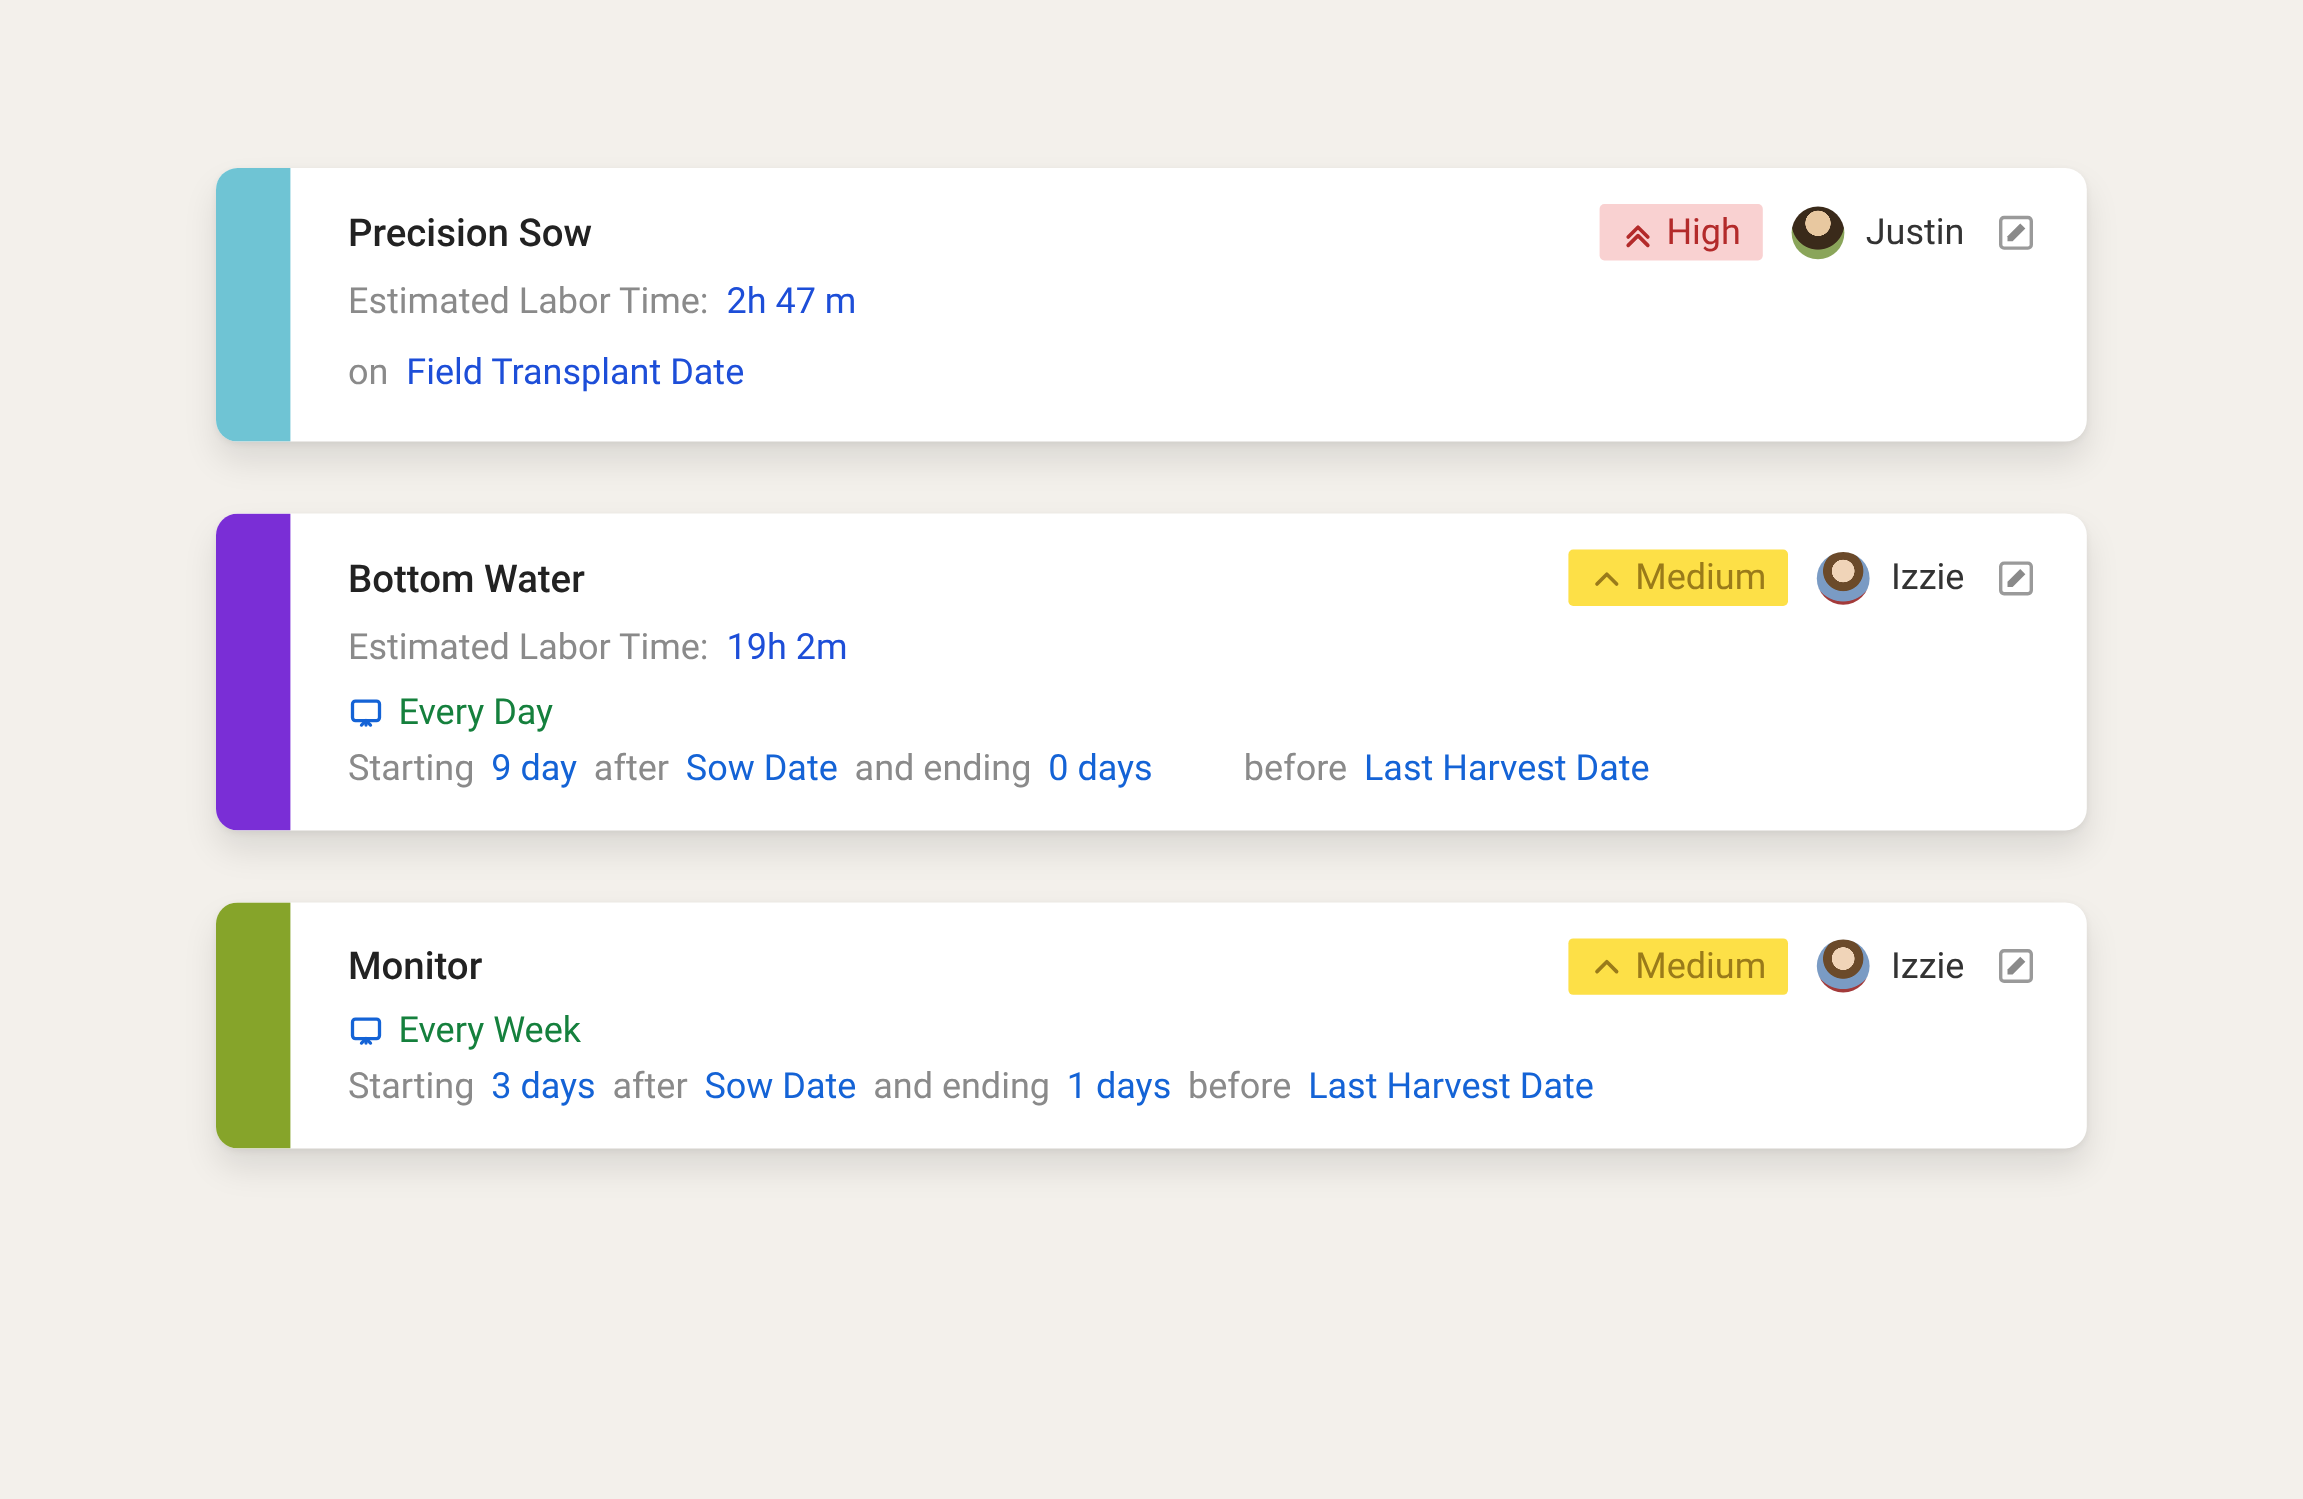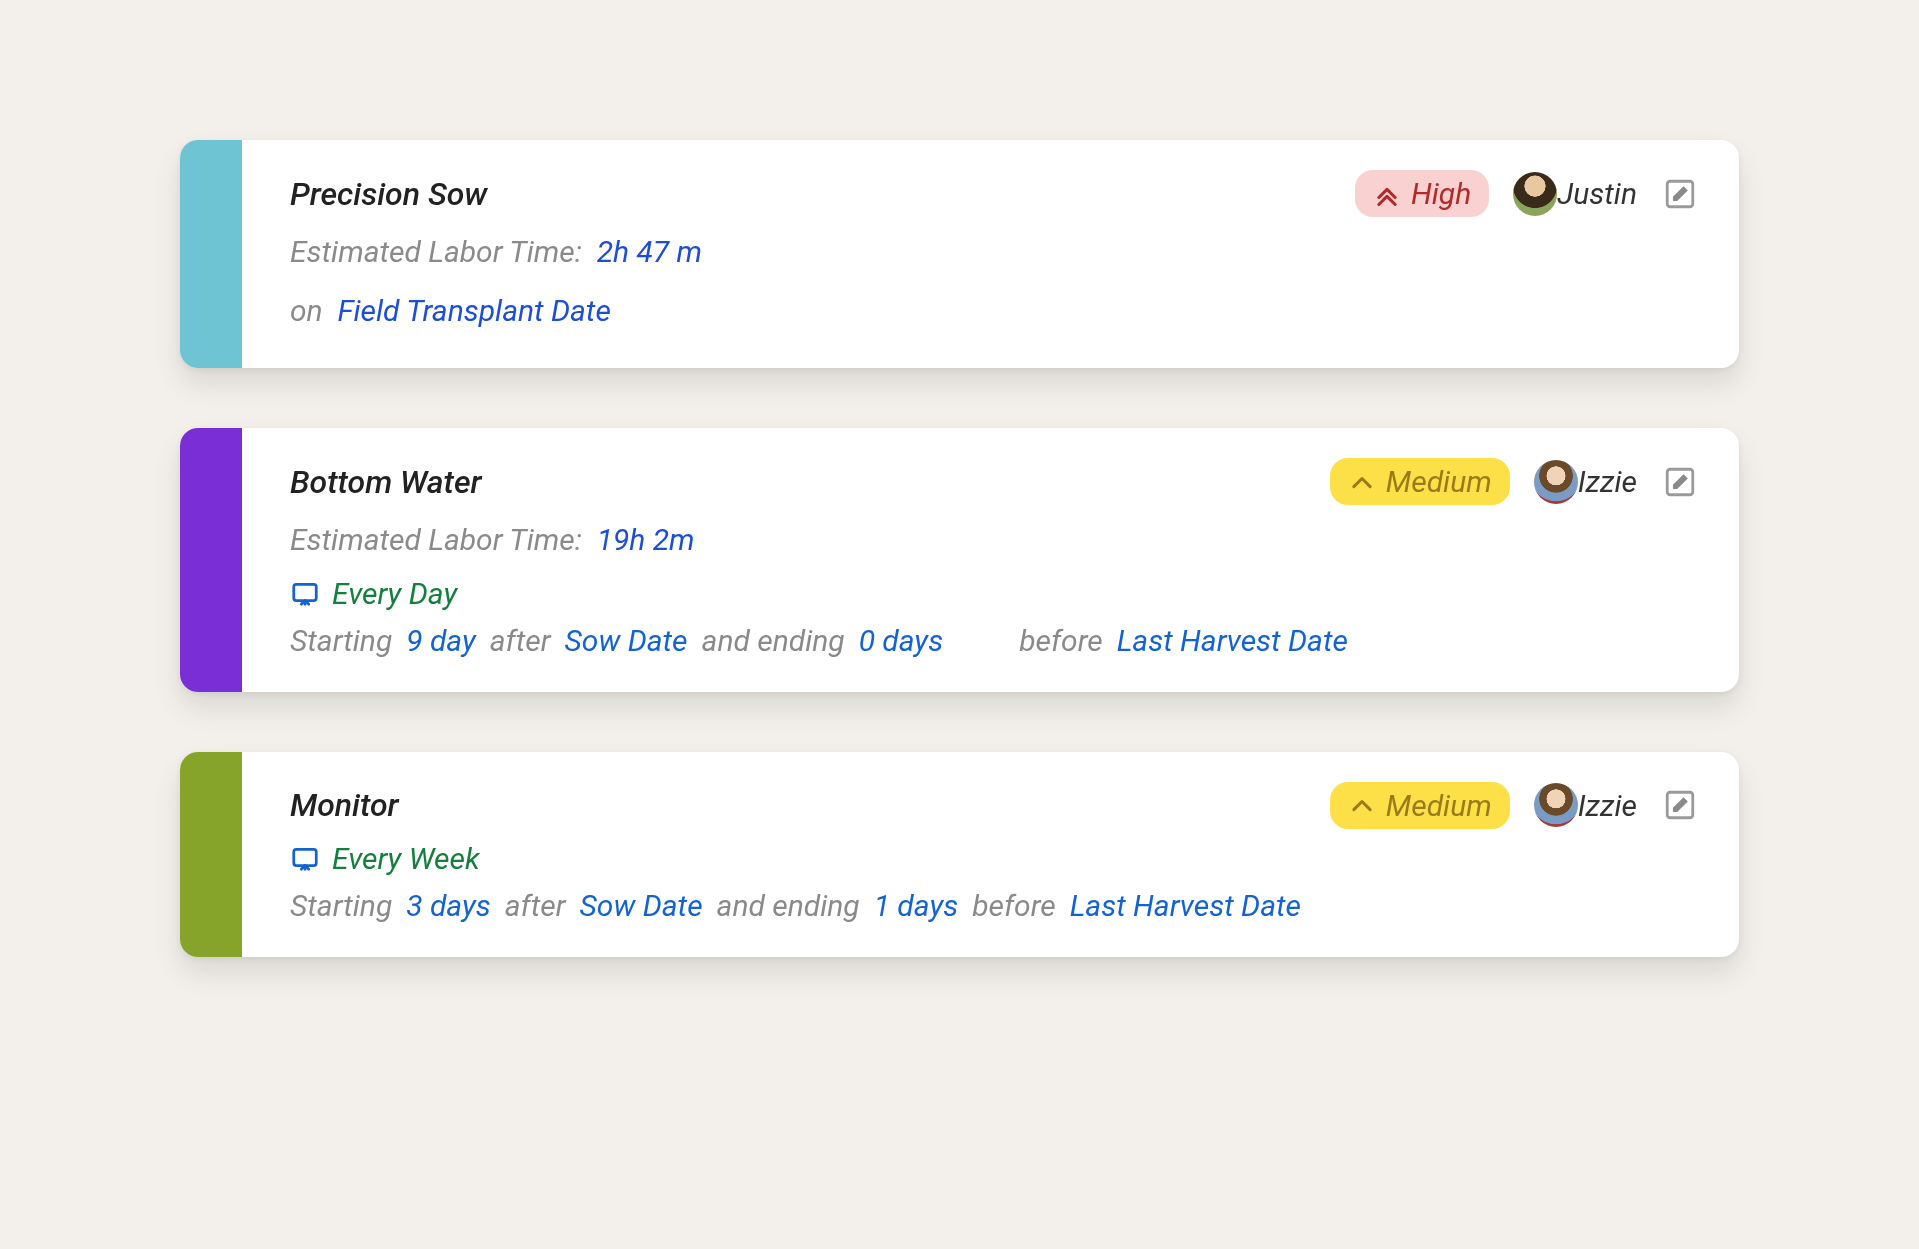--- a/index.html
+++ b/index.html
@@ -14,21 +14,20 @@
     display: flex;
     flex-direction: column;
     gap: 60px;
   }
   .task-card {
     background: #fff;
     border-radius: 18px;
     display: flex;
     overflow: hidden;
     box-shadow: 0 16px 28px rgba(0,0,0,0.10), 0 2px 6px rgba(0,0,0,0.06);
-    font-style: italic;
   }
   .accent-bar {
     width: 62px;
     flex-shrink: 0;
   }
   .card-body {
     flex: 1;
     padding: 30px 40px 34px 48px;
     display: flex;
     flex-direction: column;
@@ -48,30 +47,30 @@
   .right-cluster {
     display: flex;
     align-items: center;
     gap: 24px;
   }
   .priority-badge {
     display: inline-flex;
     align-items: center;
     gap: 10px;
     padding: 6px 18px;
-    border-radius: 18px;
+    border-radius: 4px;
     font-size: 30px;
     font-weight: 400;
   }
   .priority-high-bg { background: #f9d1d1; color: #b32a2a; }
   .priority-medium-bg { background: #fde047; color: #9a7b1a; }
   .assignee {
     display: inline-flex;
     align-items: center;
-    gap: 0;
+    gap: 18px;
     justify-content: center;
   }
   .avatar {
     width: 44px;
     height: 44px;
     border-radius: 50%;
     display: inline-block;
   }
   .avatar-justin {
     background: radial-gradient(circle at 50% 32%, #e8c8a0 0 28%, #3a2a1a 29% 58%, #8aa55a 60% 100%);

